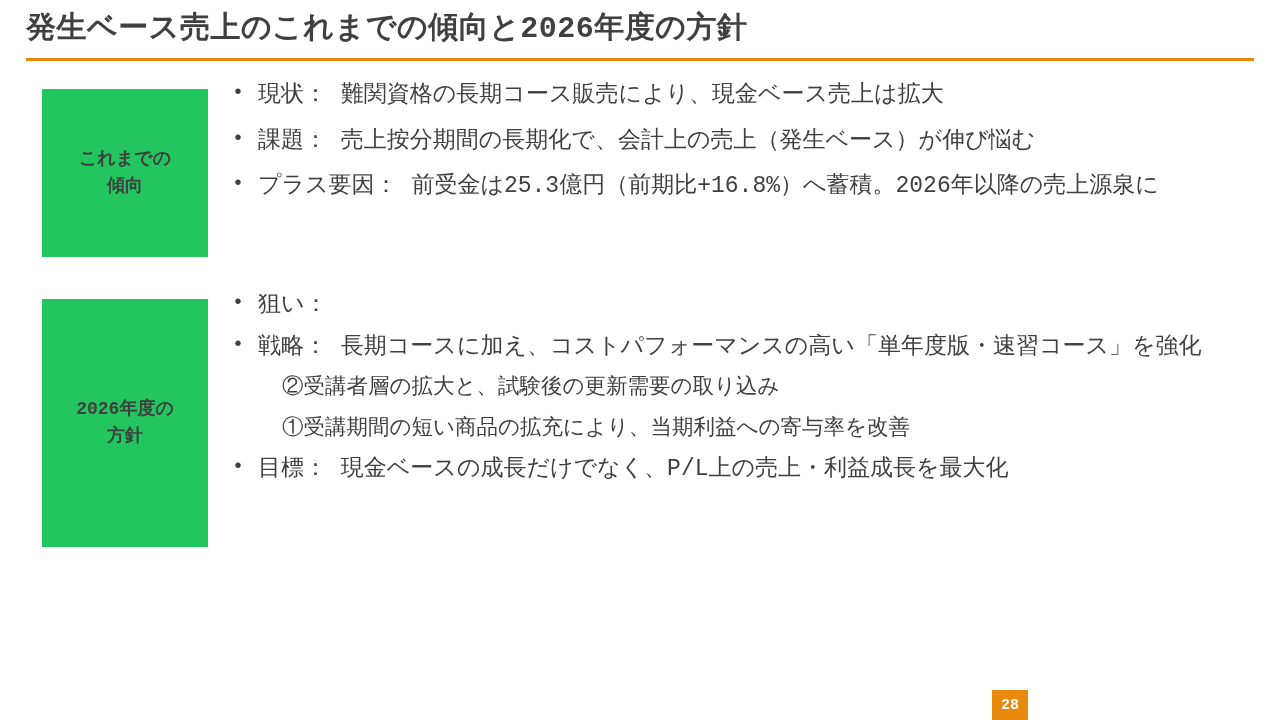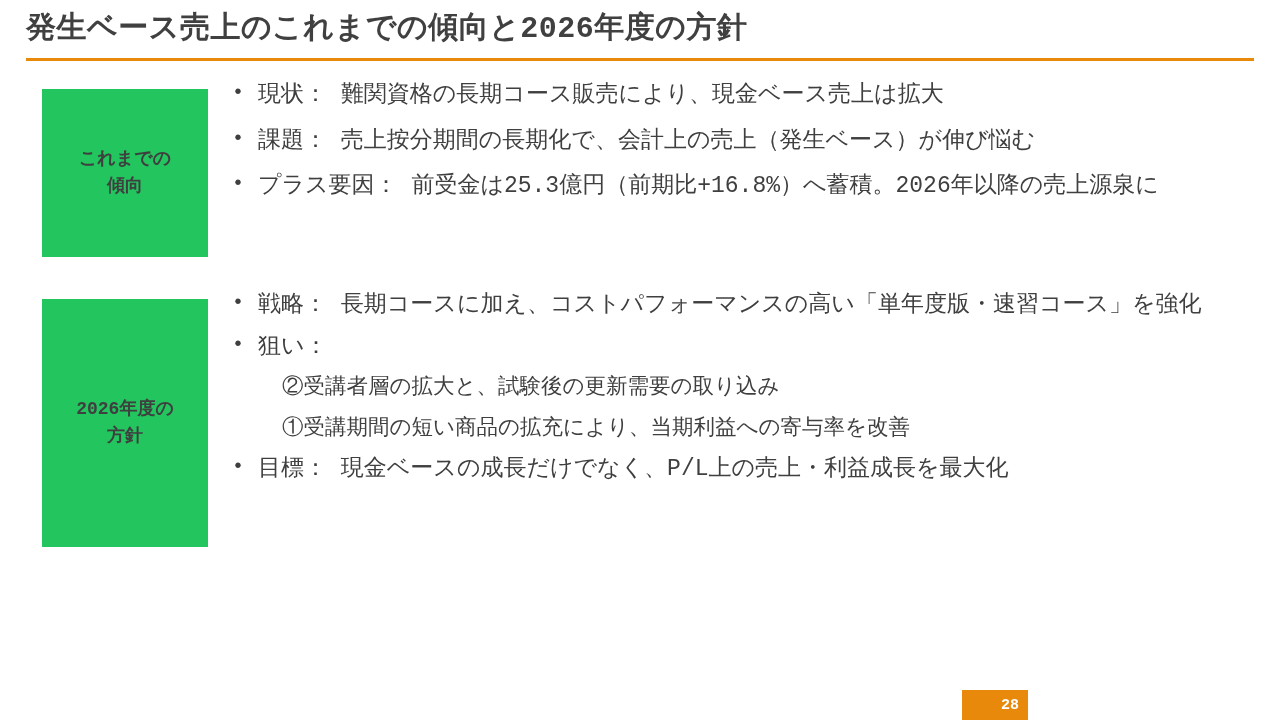--- a/index.html
+++ b/index.html
@@ -118,21 +118,20 @@
     bottom: 0;
     width: 36px;
     height: 30px;
     background: #e8890c;
     color: #ffffff;
     font-size: 15px;
     font-weight: bold;
     display: flex;
     align-items: center;
     justify-content: center;
-    padding-left: 30px;
   }
 </style>
 </head>
 <body>
 
 <div class="slide">
 
   <div class="title-block">
     <div class="slide-title">発生ベース売上のこれまでの傾向と2026年度の方針</div>
   </div>
@@ -156,22 +155,22 @@
 
   <div class="row row-2">
     <div class="label-box label-box-2">
       <div>
         <div>2026年度の</div>
         <div>方針</div>
       </div>
     </div>
     <div class="content">
       <ul class="bullets">
+        <li>狙い：</li>
         <li>戦略： 長期コースに加え、コストパフォーマンスの高い「単年度版・速習コース」を強化</li>
-        <li>狙い：</li>
       </ul>
       <div class="sub-item">②受講者層の拡大と、試験後の更新需要の取り込み</div>
       <div class="sub-item">①受講期間の短い商品の拡充により、当期利益への寄与率を改善</div>
       <ul class="bullets">
         <li>目標： 現金ベースの成長だけでなく、P/L上の売上・利益成長を最大化</li>
       </ul>
     </div>
   </div>
 
   <div class="page-badge">28</div>

